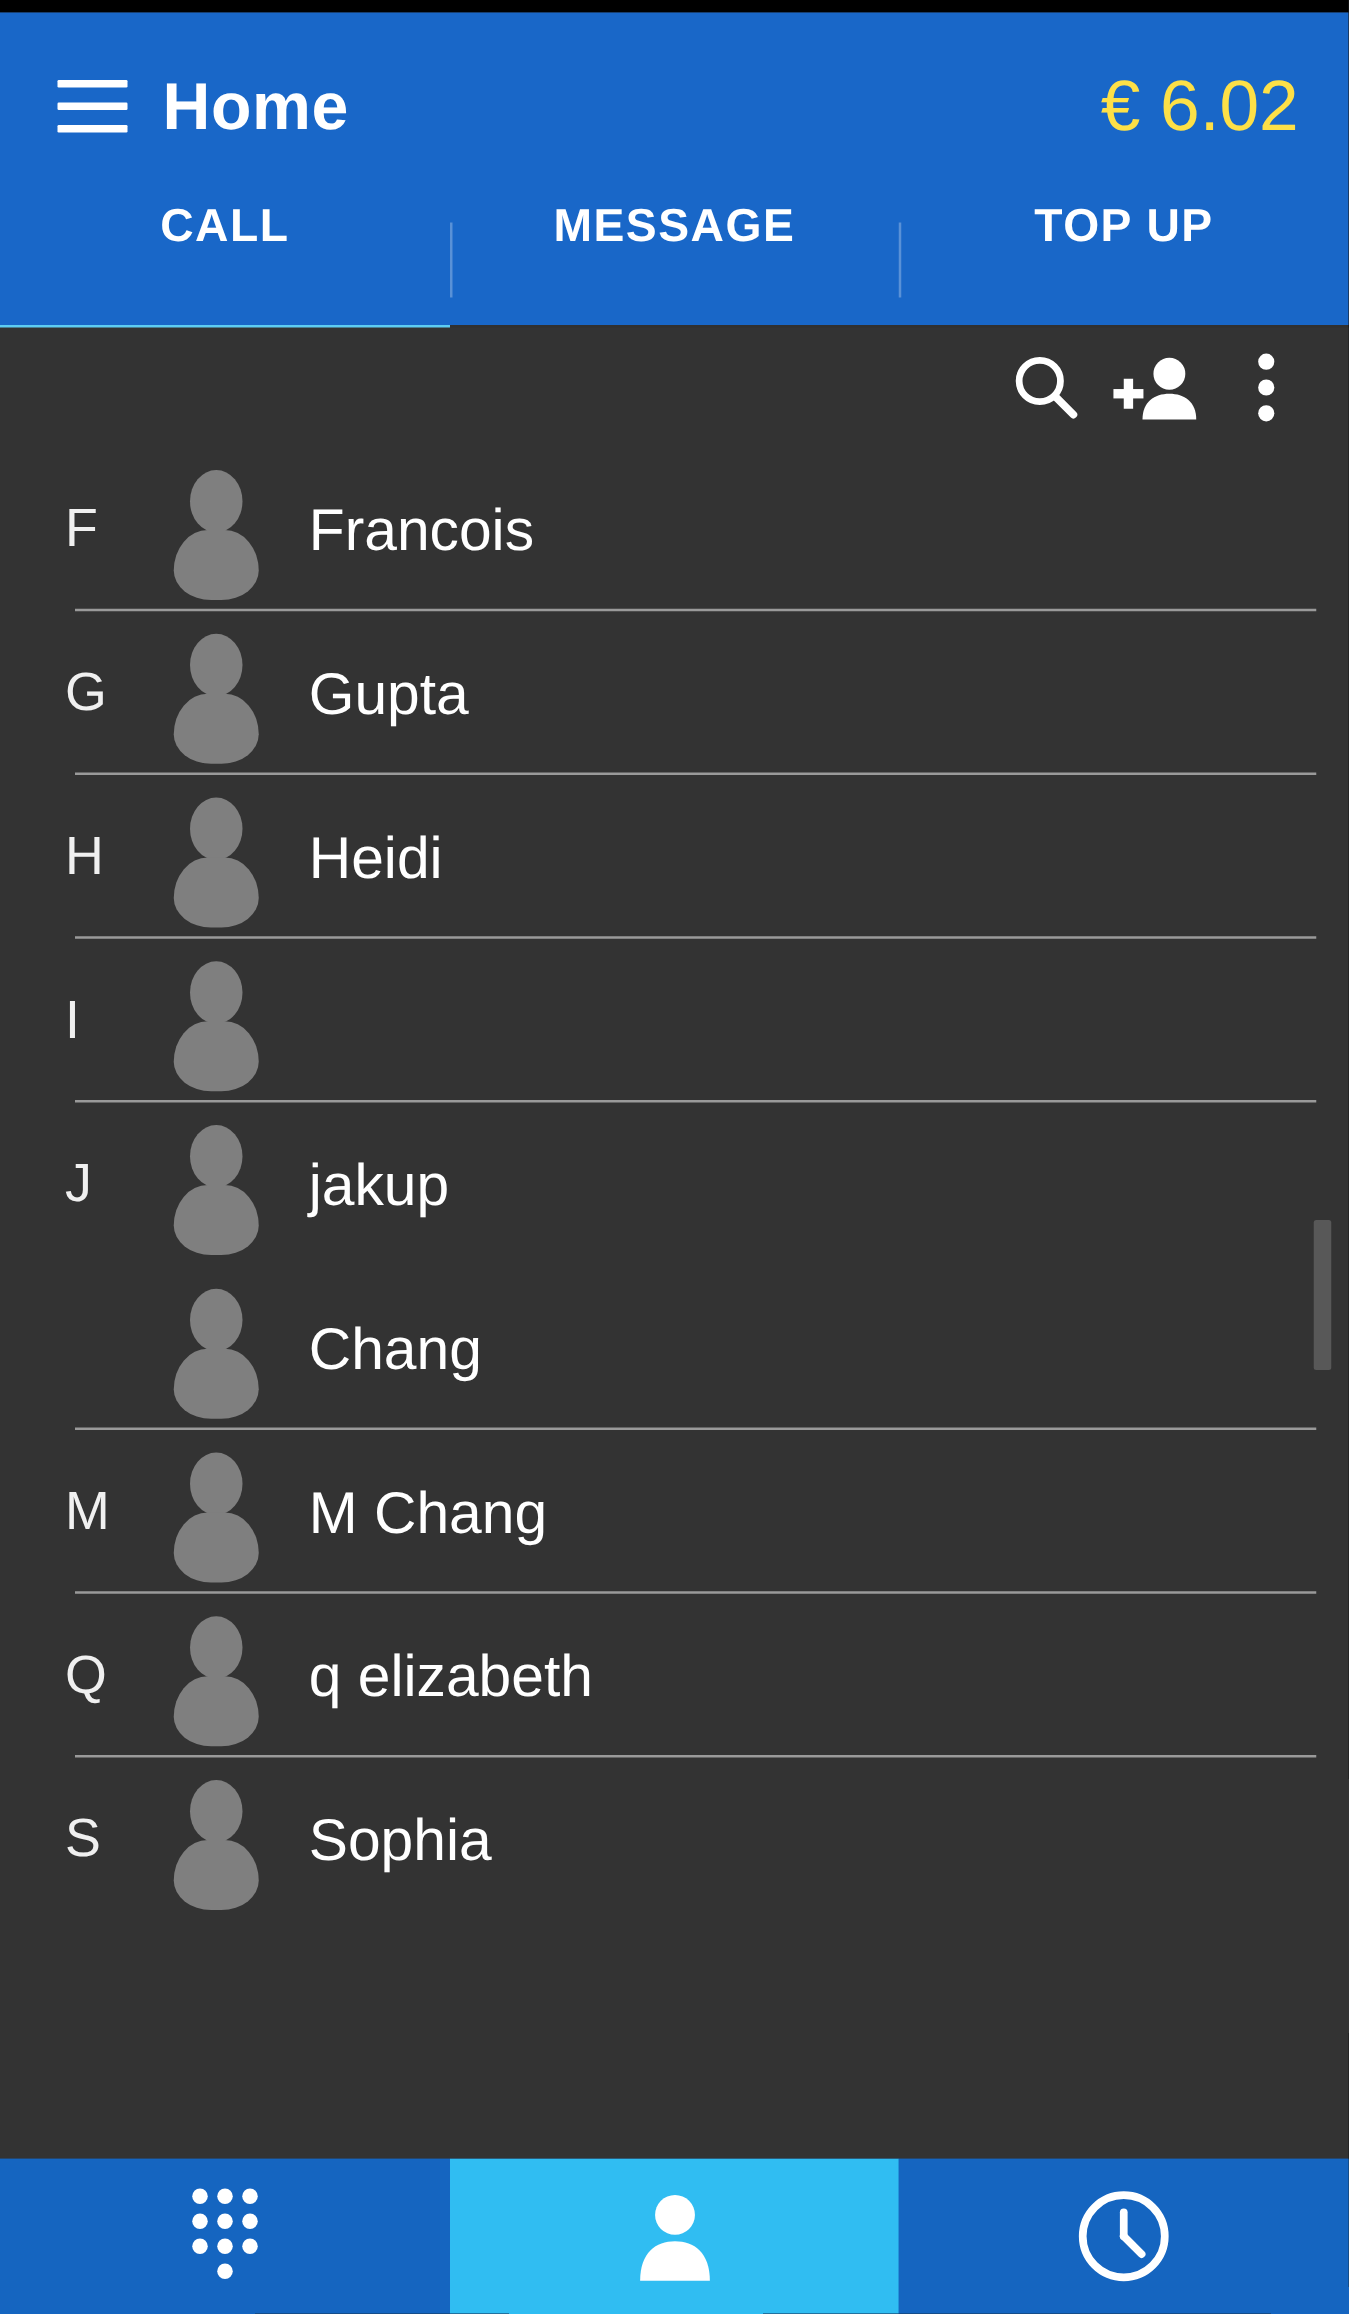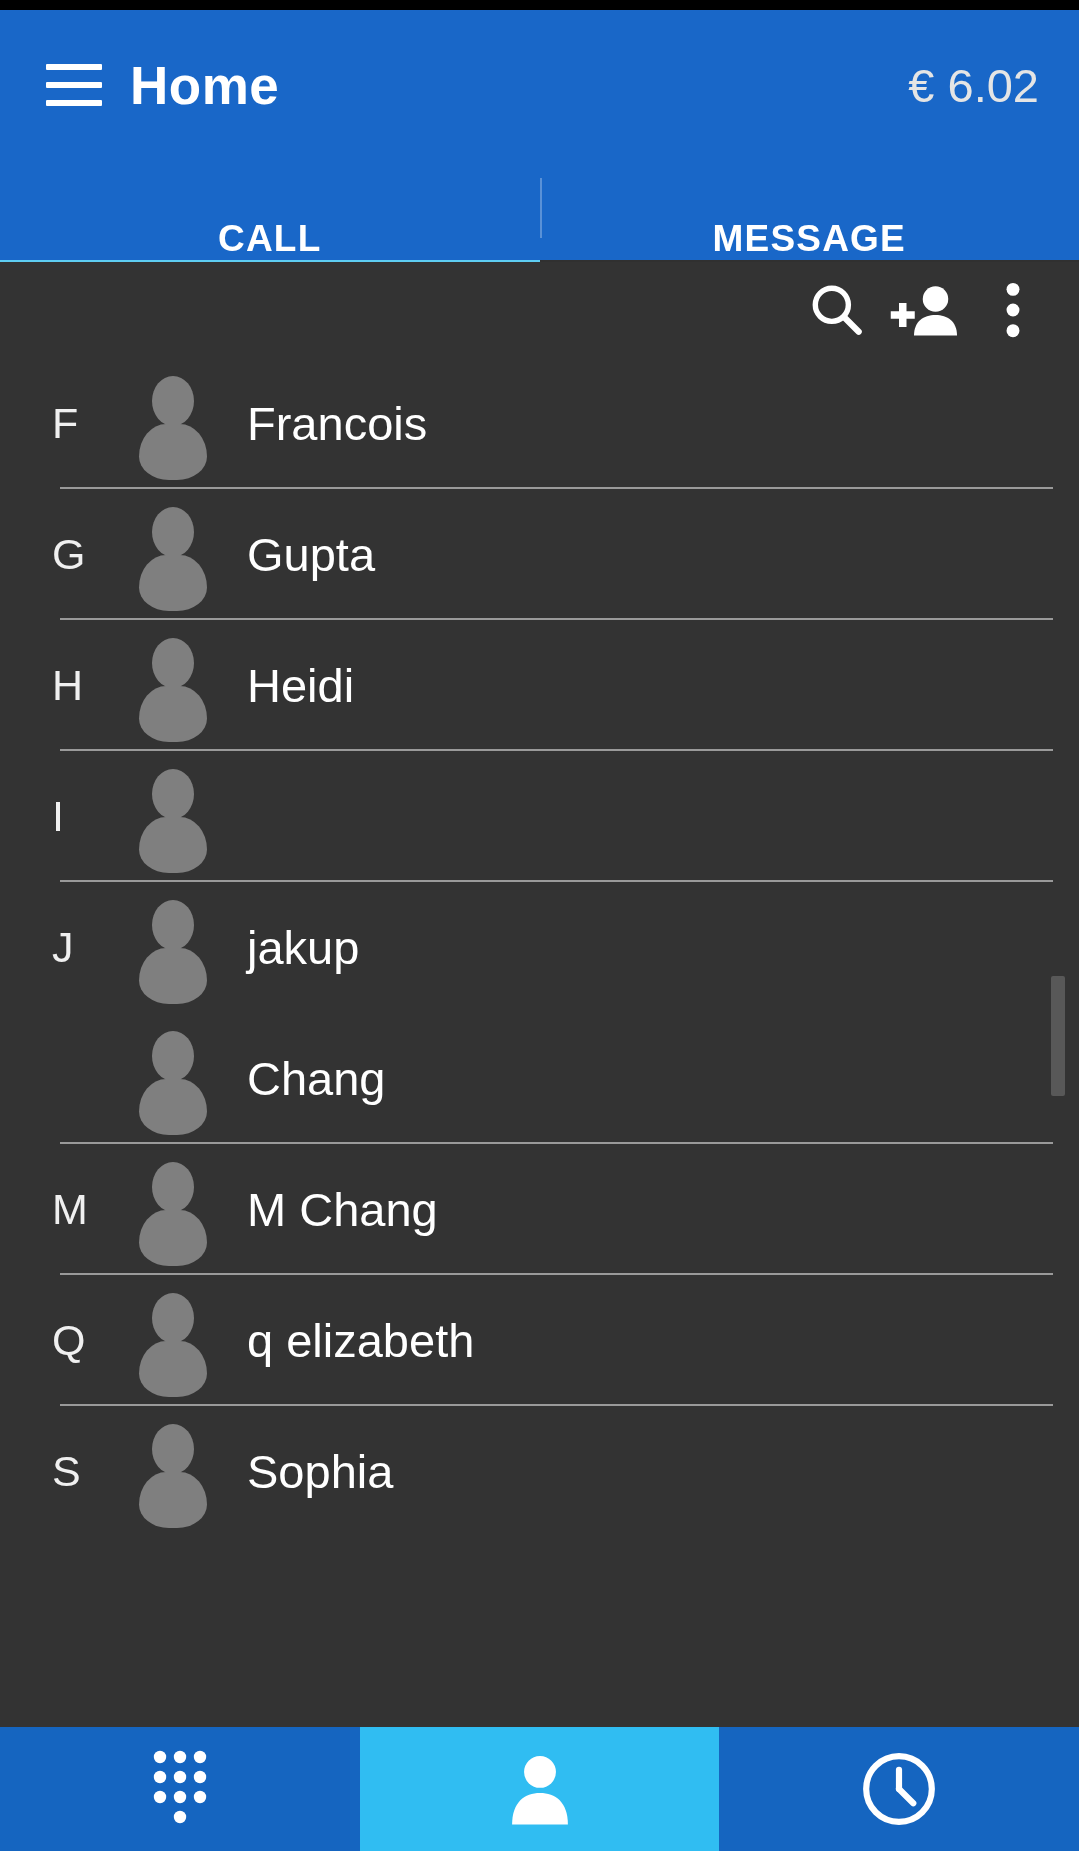--- a/index.html
+++ b/index.html
@@ -63,39 +63,39 @@
     margin-left: 28px;
     color: #ffffff;
     font-size: 53px;
     font-weight: bold;
     letter-spacing: 0.5px;
     white-space: nowrap;
   }
   .balance {
     margin-left: auto;
     margin-right: 40px;
-    color: #e5e5e5;
-    font-size: 47px;
+    color: #fde047;
+    font-size: 57px;
     font-weight: normal;
     white-space: nowrap;
   }
 
   
   .tabs {
     position: absolute;
     top: 150px; left: 0;
     width: 1079px;
     height: 100px;
     display: flex;
   }
   .tab {
     flex: 1 1 0;
     position: relative;
     display: flex;
-    align-items: flex-end;
+    align-items: flex-start;
     justify-content: center;
     cursor: pointer;
   }
   .tab + .tab::before {
     content: "";
     position: absolute;
     left: 0;
     top: 18px;
     bottom: 22px;
     width: 2px;
@@ -272,20 +272,23 @@
       <div class="balance">€ 6.02</div>
     </div>
 
     <div class="tabs">
       <div class="tab active">
         <span class="tab-label">CALL</span>
         <span class="tab-underline"></span>
       </div>
       <div class="tab">
         <span class="tab-label">MESSAGE</span>
+      </div>
+      <div class="tab">
+        <span class="tab-label">TOP UP</span>
       </div>
     </div>
 
   </div>
 
   <div class="content">
 
     <div class="action-row">
 
       <div class="action-btn">

